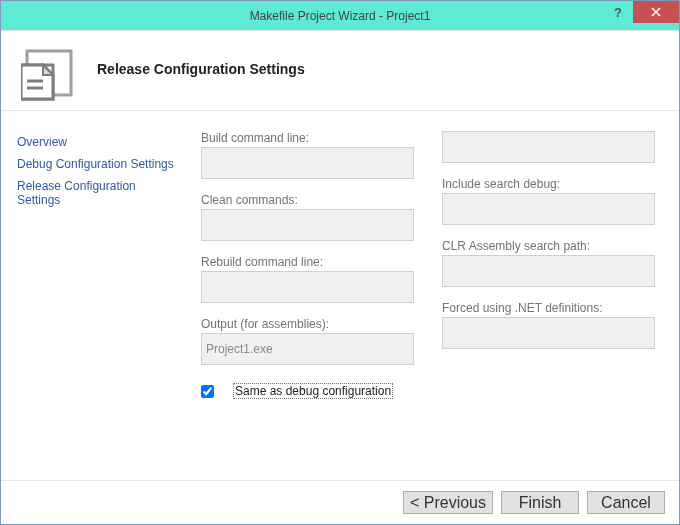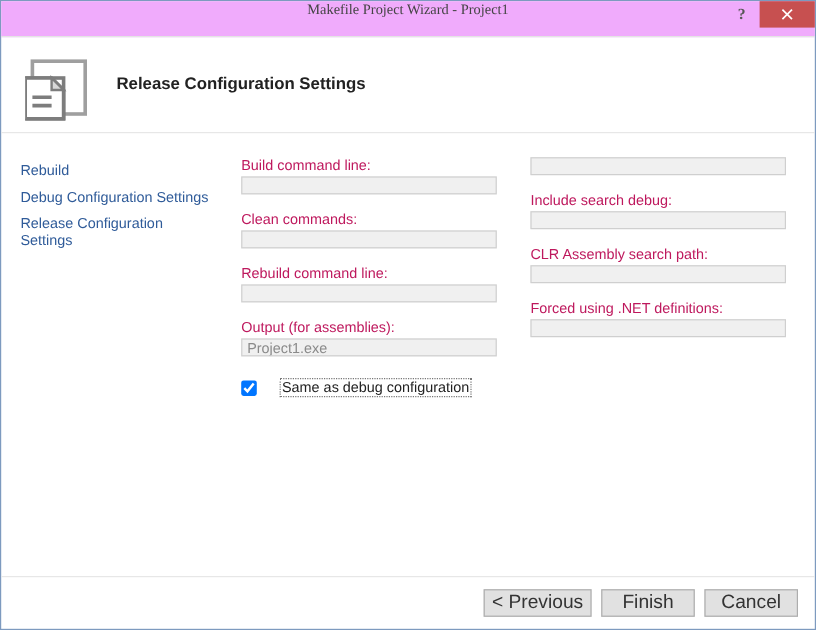--- a/index.html
+++ b/index.html
@@ -14,27 +14,26 @@
     width: 680px;
     height: 525px;
     border: 1px solid #7d9abf;
     background: #fff;
     display: flex;
     flex-direction: column;
     position: relative;
   }
   .titlebar {
     height: 30px;
-    background: #f0abfc;
+    background: #5eead4;
     border-bottom: 1px solid #e4e4e4;
     display: flex;
-    align-items: flex-start;
+    align-items: center;
     justify-content: center;
     position: relative;
-    font-family: Liberation Serif, serif;
   }
   .titlebar .title {
     font-size: 12px;
     color: #444;
   }
   .titlebar-buttons {
     position: absolute;
     right: 0; top: 0;
     height: 100%;
     display: flex;
@@ -90,28 +89,28 @@
   }
   .main {
     flex: 1;
     padding: 20px 24px 6px 18px;
     display: flex;
     gap: 28px;
   }
   .col { flex: 1; display: flex; flex-direction: column; }
   .field { margin-bottom: 14px; }
   .field-label {
-    color: #be185d;
+    color: #737373;
     font-size: 12px;
     margin-bottom: 2px;
     display: block;
   }
   .field-input {
     width: 100%;
-    height: 15px;
+    height: 32px;
     border: 1px solid #cfcfcf;
     background: #f0f0f0;
     color: #8a8a8a;
     padding: 2px 4px;
     font-family: inherit;
     font-size: 12px;
   }
   .field-input:disabled { color: #8a8a8a; }
   .checkbox-row {
     display: flex;
@@ -178,21 +177,21 @@
         <polygon points="22,20 22,30 32,30" fill="#d8d8d8" stroke="#7d7d7d" stroke-width="2"></polygon>
         <line x1="6" y1="36" x2="22" y2="36" stroke="#7d7d7d" stroke-width="3"></line>
         <line x1="6" y1="43" x2="22" y2="43" stroke="#7d7d7d" stroke-width="3"></line>
       </svg>
     </div>
     <div class="header-title">Release Configuration Settings</div>
   </div>
 
   <div class="body">
     <div class="sidebar">
-      <div class="side-item">Rebuild</div>
+      <div class="side-item">Overview</div>
       <div class="side-item">Debug Configuration Settings</div>
       <div class="side-item">Release Configuration Settings</div>
     </div>
 
     <div class="main">
       <div class="col">
         <div class="field">
           <span class="field-label">Build command line:</span>
           <input class="field-input" disabled="" value="" style="">
         </div>

